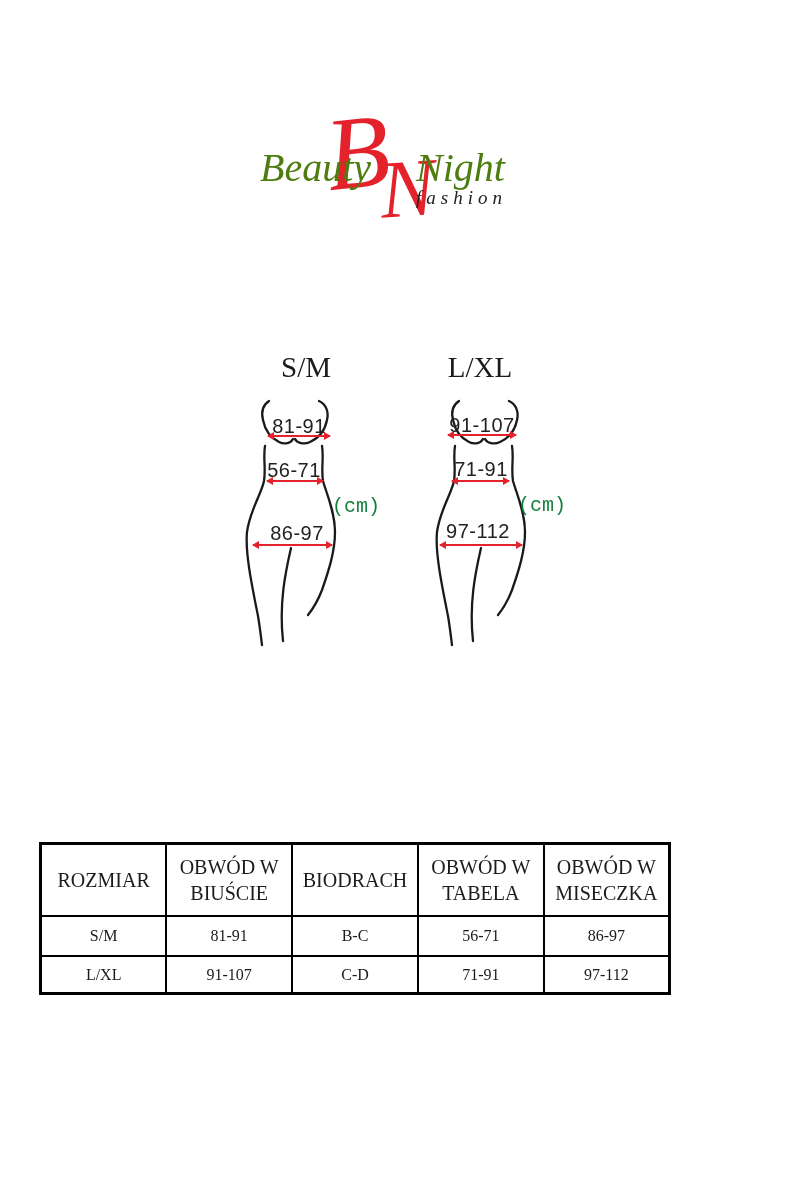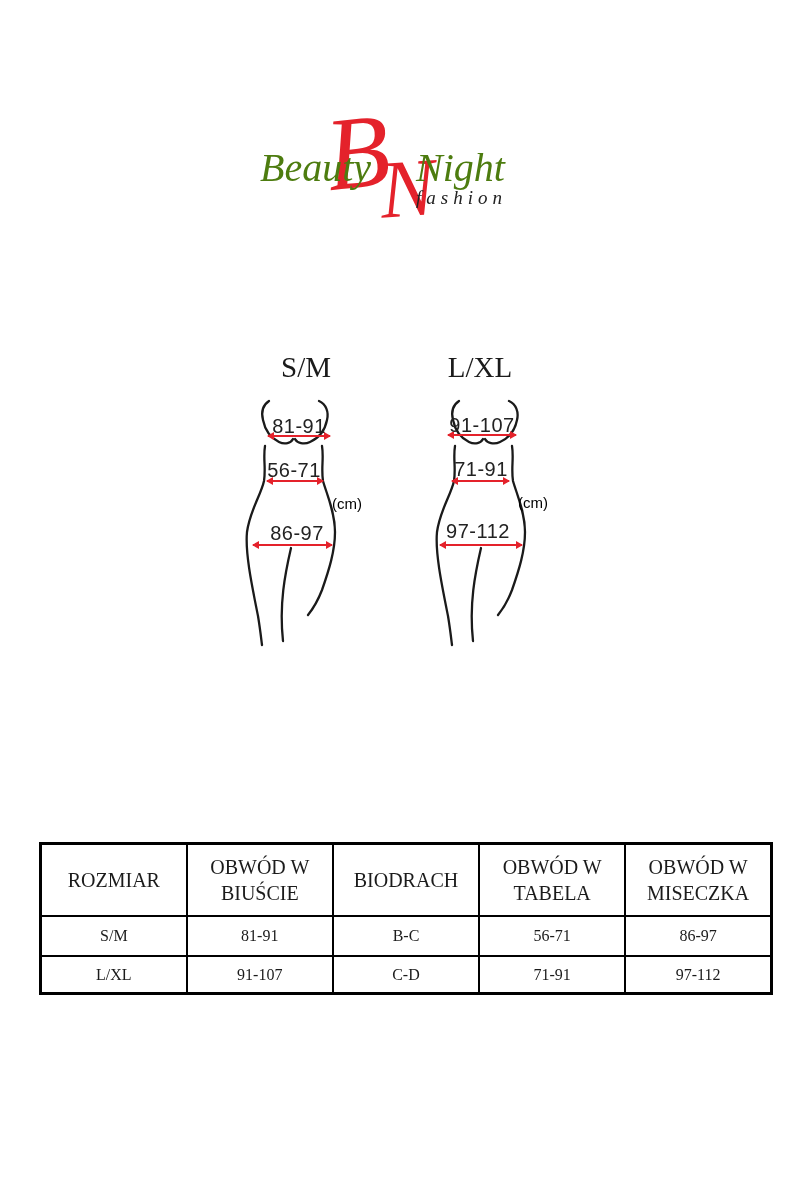--- a/index.html
+++ b/index.html
@@ -22,21 +22,21 @@
   
   .fig-size{position:absolute;top:351px;width:120px;text-align:center;
             font-size:29px;font-family:"Liberation Serif",serif;}
   .fig-size.sm{left:246px;} .fig-size.lxl{left:420px;}
   .silhouette{position:absolute;top:398px;width:110px;height:252px;}
   .silhouette.sm{left:238px;} .silhouette.lxl{left:428px;}
   .silhouette path{fill:none;stroke:#1a1a1a;stroke-width:2.3;stroke-linecap:round;}
 
   .mval{position:absolute;font-family:"Liberation Sans",sans-serif;font-size:20px;
         color:#222;text-align:center;width:90px;letter-spacing:.5px;}
-  .cm{position:absolute;font-family:Liberation Sans, sans-serif;font-size:15px;color:#000000;}
+  .cm{position:absolute;font-family:Liberation Mono, monospace;font-size:20px;color:#15803d;}
   .mline{position:absolute;height:2px;background:var(--accent);}
   .mline::before,.mline::after{content:"";position:absolute;top:-3px;width:0;height:0;
         border-top:4px solid transparent;border-bottom:4px solid transparent;}
   .mline::before{left:-1px;border-right:7px solid var(--accent);}
   .mline::after{right:-1px;border-left:7px solid var(--accent);}
 
   
   .sm-bust-line {left:268px;top:435px;width:62px;}
   .sm-bust-val  {left:254px;top:415px;}
   .sm-waist-line{left:267px;top:480px;width:56px;}
@@ -49,21 +49,21 @@
   .lxl-bust-val  {left:437px;top:414px;}
   .lxl-waist-line{left:452px;top:480px;width:57px;}
   .lxl-waist-val {left:436px;top:458px;}
   .lxl-hips-line {left:440px;top:544px;width:82px;}
   .lxl-hips-val  {left:433px;top:520px;}
   .lxl-cm        {left:518px;top:494px;}
 
   
   .table-title{position:absolute;top:797px;left:0;width:770px;text-align:center;
                font-size:21px;letter-spacing:.5px;}
-  table.size-table{position:absolute;left:39px;top:842px;width:734px;
+  table.size-table{position:absolute;left:39px;top:842px;width:632px;
                    border-collapse:collapse;border:3px solid #000;table-layout:fixed;}
   .size-table th,.size-table td{border:2px solid #000;text-align:center;
                    font-weight:normal;padding:0 4px;}
   .size-table th{font-size:20px;height:70px;line-height:1.3;}
   .size-table td{font-size:16px;}
   .size-table tr.r1 td{height:38px;}
   .size-table tr.r2 td{height:35px;}
 </style>
 </head>
 <body>

